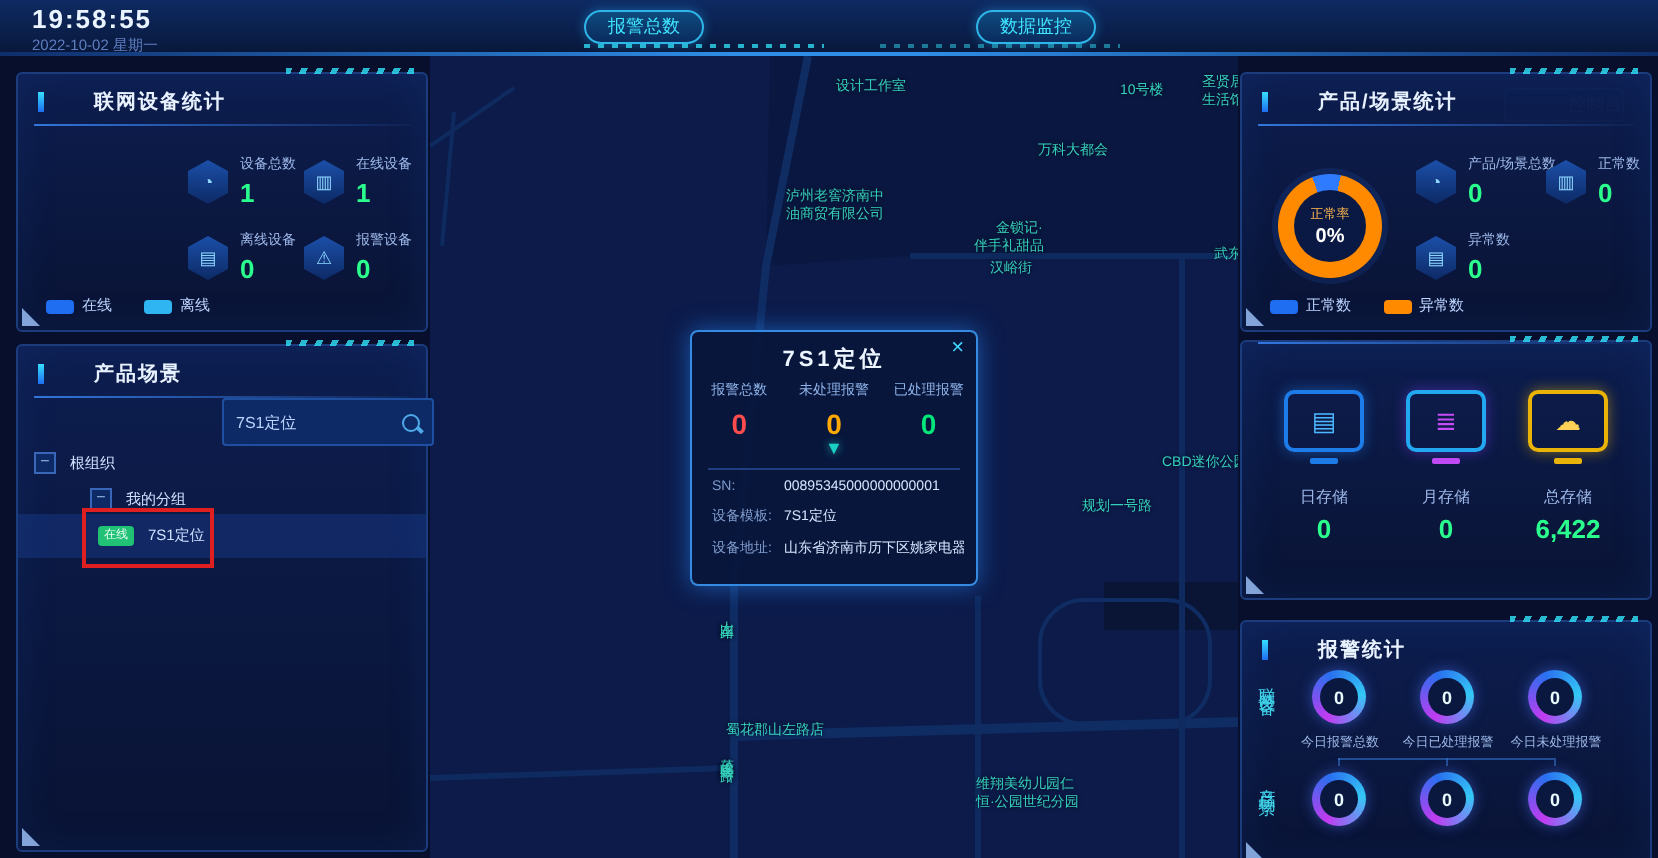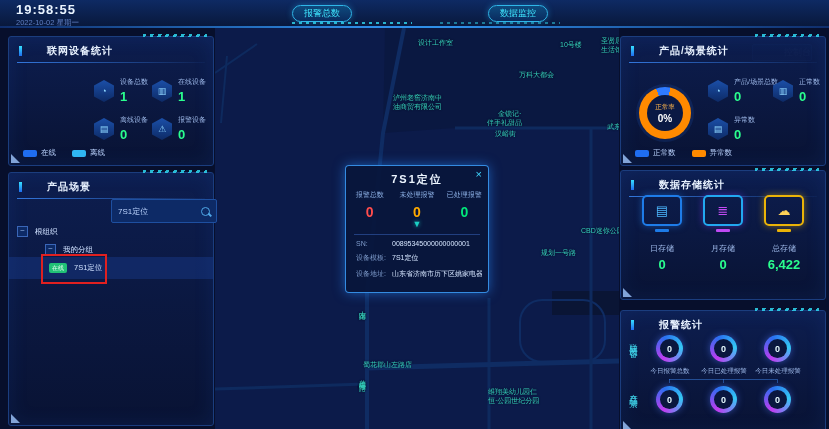--- a/index.html
+++ b/index.html
@@ -344,24 +344,20 @@
         <span>正常数</span>
       </div>
     <div class="leg">
         <div class="sw orange"></div>
         <span>异常数</span>
       </div>
   </div>
 </div>
 
 <div class="panel" style="left:620px;top:170px;width:204px;height:128px">
-  <div class="ptitle">
-      <div class="pbar"></div>
-    <div class="ptext">数据存储统计</div>
-    </div>
   <div class="punder"></div>
 
   <div class="stcol" style="left:10px">
     <div class="mon b1">
         <span class="gly">▤</span>
       </div>
     <div class="stand s1"></div>
     <div class="stlabel">日存储</div>
     <div class="stvalue">0</div>
   </div>

